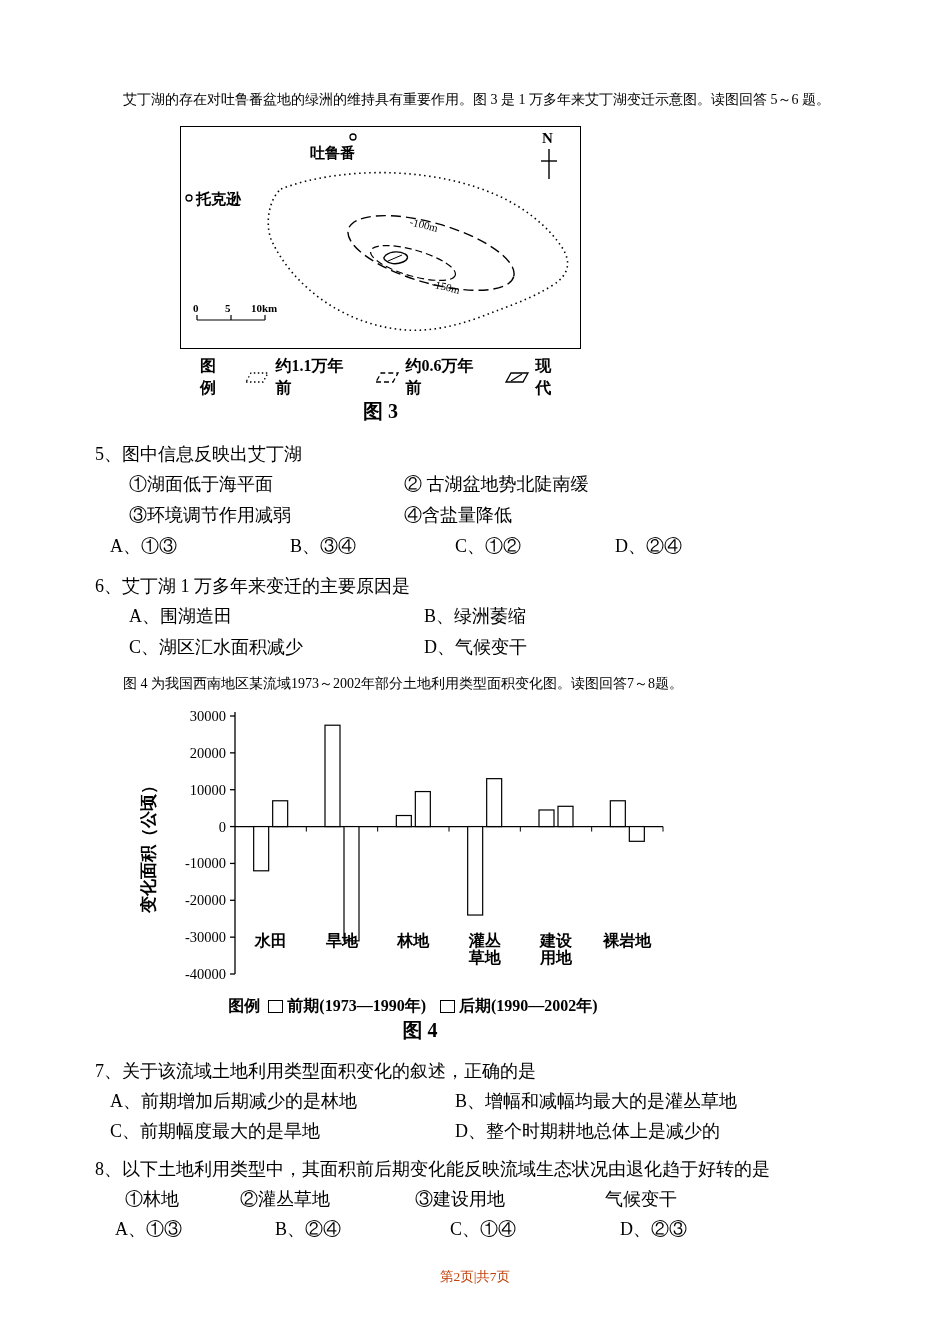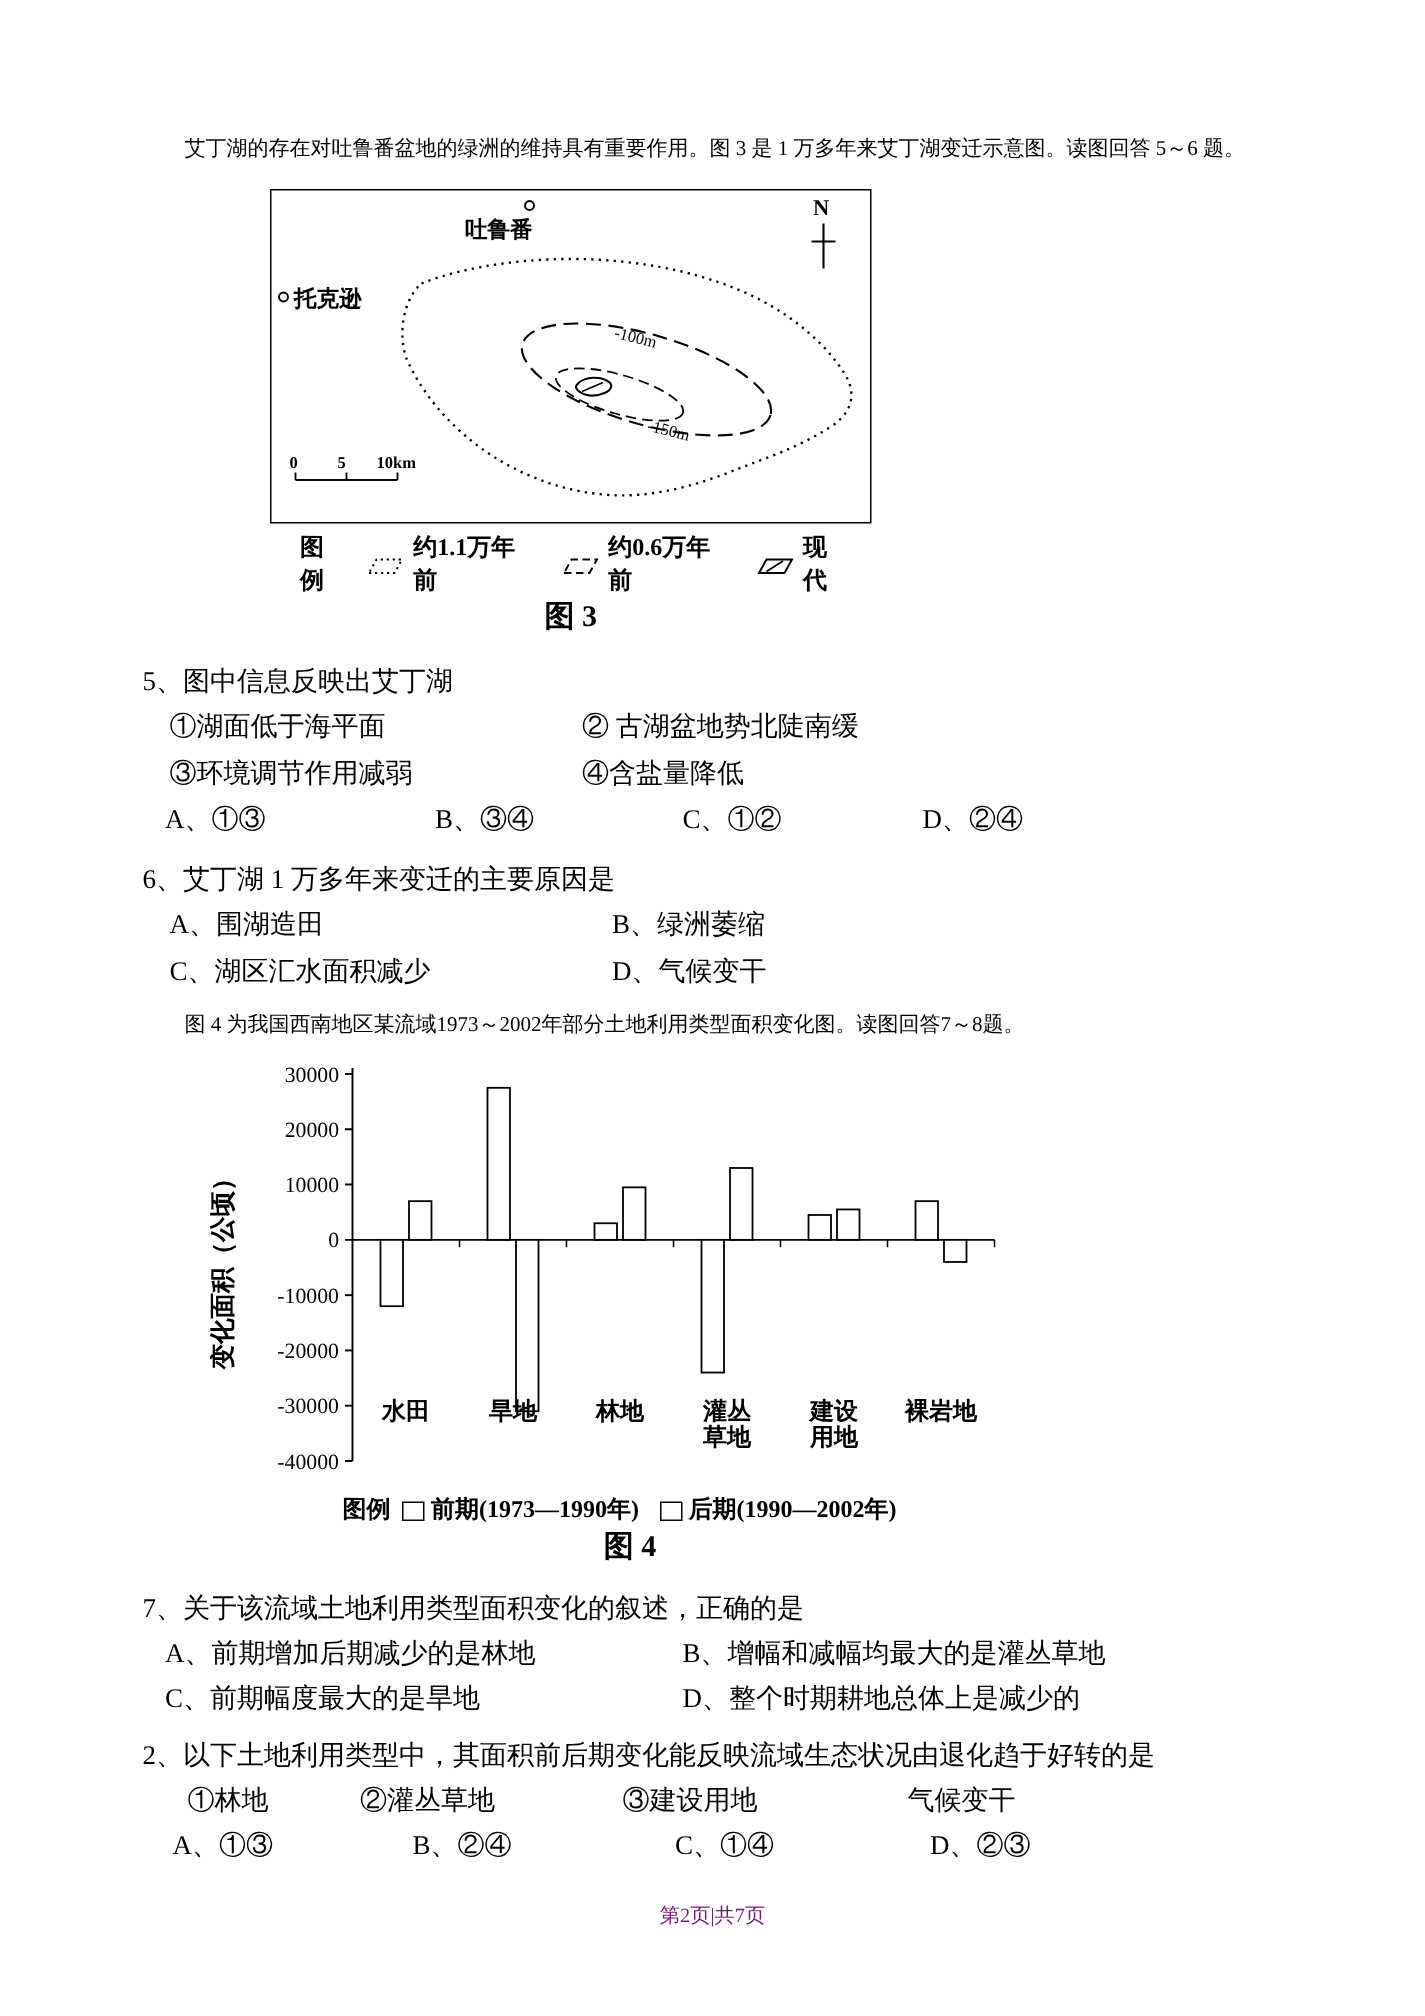--- a/index.html
+++ b/index.html
@@ -25,21 +25,21 @@
                 font-size:16px; font-weight:bold; line-height:22px; }
   .map-legend .ltitle { margin-right:10px; }
   .legend-item { display:flex; align-items:center; margin-right:16px; }
   .legend-item svg { margin-right:4px; }
 
   .fig-caption { text-align:center; font-size:20px; font-weight:bold; line-height:24px; }
 
   
   .question { font-size:18px; }
   .stem { line-height:30px; }
-  .opt-row { display:flex; margin-left:18px; line-height:31px; }
+  .opt-row { display:flex; margin-left:34px; line-height:31px; }
   .q5-c1 { display:inline-block; width:275px; }
   .q6-c1 { display:inline-block; width:295px; }
   .q7-row { display:flex; margin-left:15px; line-height:30px; }
   .q7-c1 { display:inline-block; width:345px; }
   .choice-row { display:flex; margin-left:15px; line-height:30px; }
   .ch-a { width:180px; } .ch-b { width:165px; } .ch-c { width:160px; }
   .q8-items { display:flex; margin-left:30px; line-height:30px; }
   .q8i-a { width:115px; } .q8i-b { width:175px; } .q8i-c { width:190px; }
   .q8-choices { display:flex; margin-left:20px; line-height:30px; }
   .q8c-a { width:160px; } .q8c-b { width:175px; } .q8c-c { width:170px; }
@@ -55,21 +55,21 @@
                   font-size:16px; font-weight:bold; line-height:24px; }
   .chart-legend .ltitle { margin-right:8px; }
   .box-sym { display:inline-block; width:15px; height:13px; border:1.5px solid #000;
              background:#fff; margin-right:4px; vertical-align:-1px; }
   .chart-legend-item { display:flex; align-items:center; margin-right:14px; }
 
   #q7 { margin-top:14px; }
   #q8 { margin-top:8px; }
 
   .footer { position:absolute; left:0; right:0; bottom:58px; text-align:center;
-            font-size:13.5px; color:#701a75; }
+            font-size:13.5px; color:#c2410c; }
 </style>
 </head>
 <body>
 
 <div class="page">
 
   <p class="para indent">艾丁湖的存在对吐鲁番盆地的绿洲的维持具有重要作用。图 3 是 1 万多年来艾丁湖变迁示意图。读图回答 5～6 题。</p>
 
   <div class="fig3-wrap">
     <div class="map-box">
@@ -245,21 +245,21 @@
       <span class="q7-c1">A、前期增加后期减少的是林地</span>
       <span>B、增幅和减幅均最大的是灌丛草地</span>
     </div>
     <div class="q7-row">
       <span class="q7-c1">C、前期幅度最大的是旱地</span>
       <span>D、整个时期耕地总体上是减少的</span>
     </div>
   </section>
 
   <section class="question" id="q8">
-    <div class="stem">2、以下土地利用类型中，其面积前后期变化能反映流域生态状况由退化趋于好转的是</div>
+    <div class="stem">8、以下土地利用类型中，其面积前后期变化能反映流域生态状况由退化趋于好转的是</div>
     <div class="q8-items">
       <span class="q8i-a">①林地</span>
       <span class="q8i-b">②灌丛草地</span>
       <span class="q8i-c">③建设用地</span>
       <span>气候变干</span>
     </div>
     <div class="q8-choices">
       <span class="q8c-a">A、①③</span>
       <span class="q8c-b">B、②④</span>
       <span class="q8c-c">C、①④</span>

